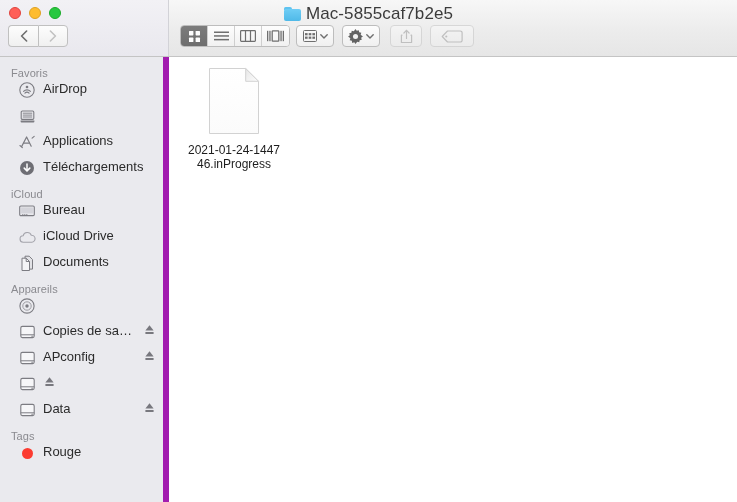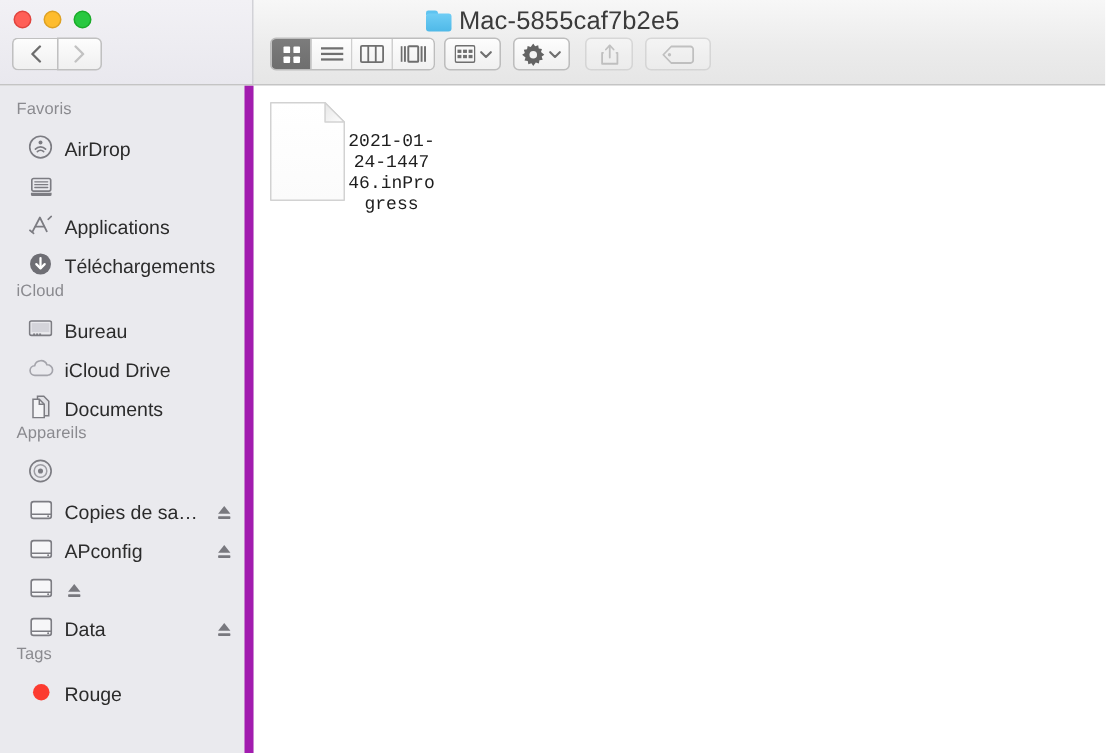--- a/index.html
+++ b/index.html
@@ -183,21 +183,21 @@
 
   .sb-section {
     font-size: 11px;
     color: #8a8a8f;
     padding: 3px 0 2px 11px;
     letter-spacing: 0.1px;
   }
   .sb-item {
     height: 26px;
     display: flex;
-    align-items: flex-end;
+    align-items: flex-start;
     padding: 0 8px 0 18px;
     cursor: default;
     position: relative;
   }
   .sb-item .sb-icon {
     width: 18px; height: 18px;
     flex: none;
     display: flex;
     align-items: center;
     justify-content: center;
@@ -237,24 +237,23 @@
   #file-grid {
     padding: 6px 0 0 8px;
     display: flex;
     flex-wrap: wrap;
     align-content: flex-start;
   }
   .file-item {
     width: 112px;
     padding-top: 4px;
     display: flex;
-    flex-direction: row;
-    align-items: flex-end;
+    flex-direction: column;
+    align-items: center;
     cursor: default;
-    font-family: Liberation Mono, monospace;
   }
   .doc-icon {
     width: 54px; height: 68px;
     position: relative;
     margin-bottom: 8px;
   }
   .file-name {
     font-size: 12px;
     color: #1d1d1d;
     text-align: center;

